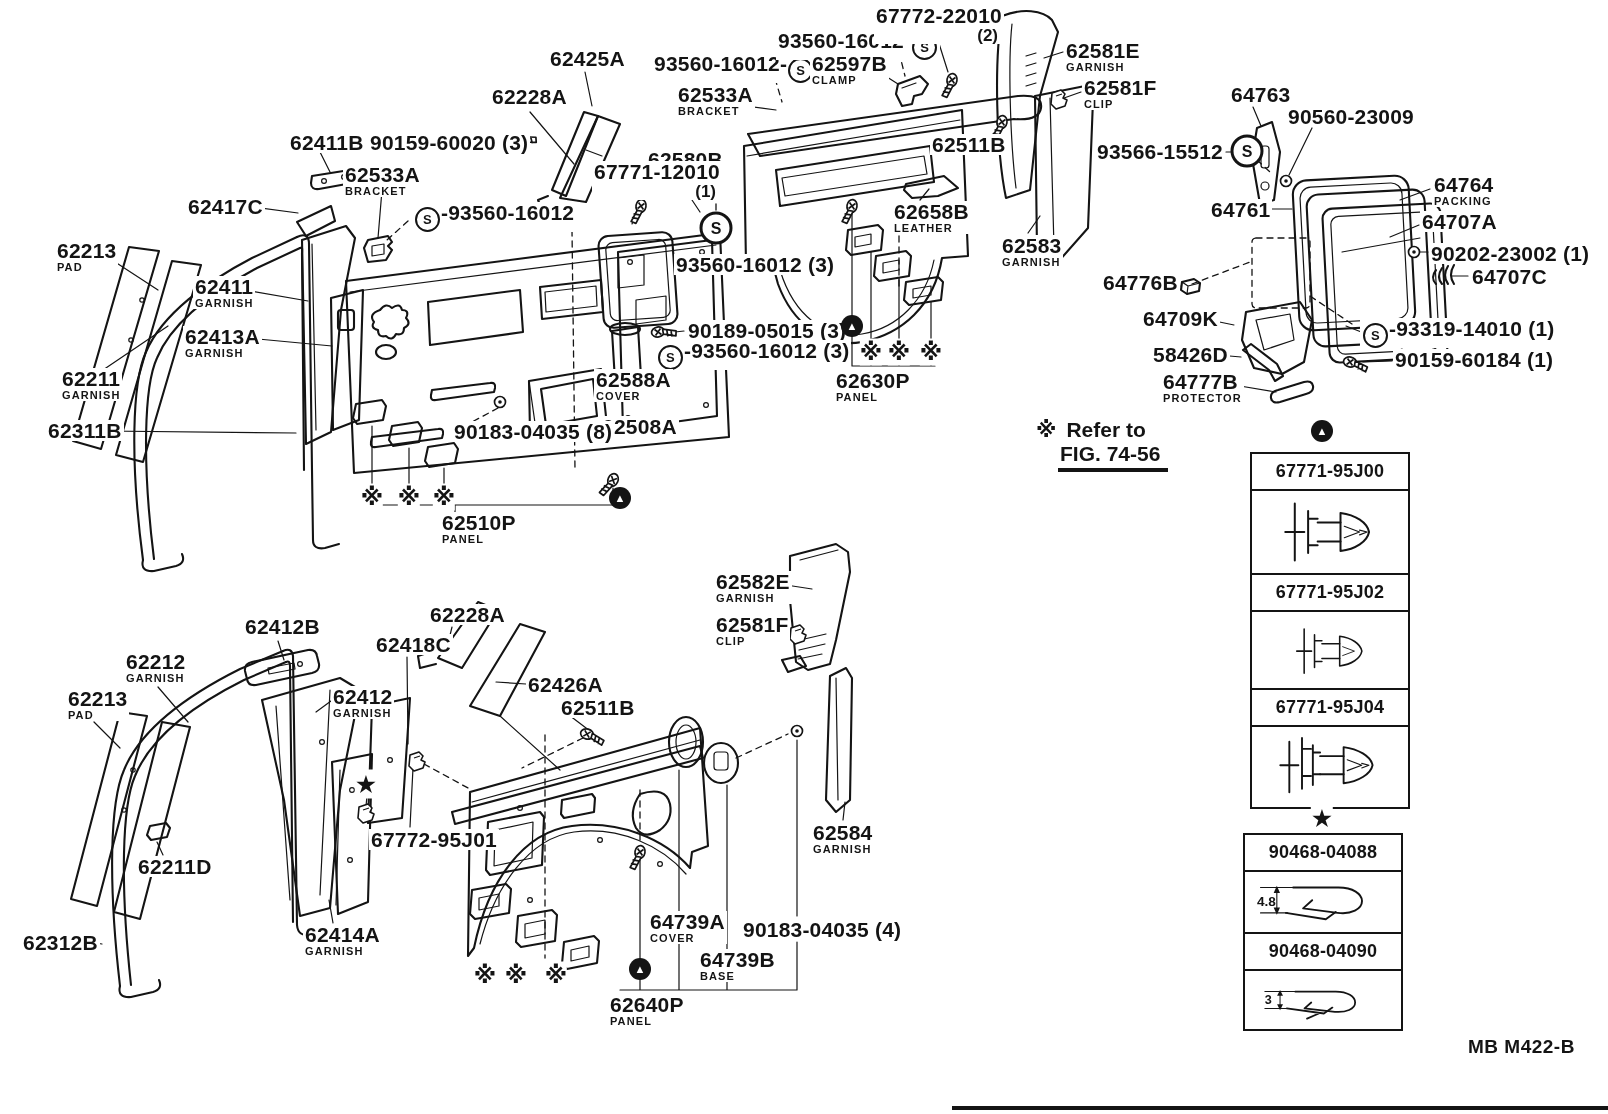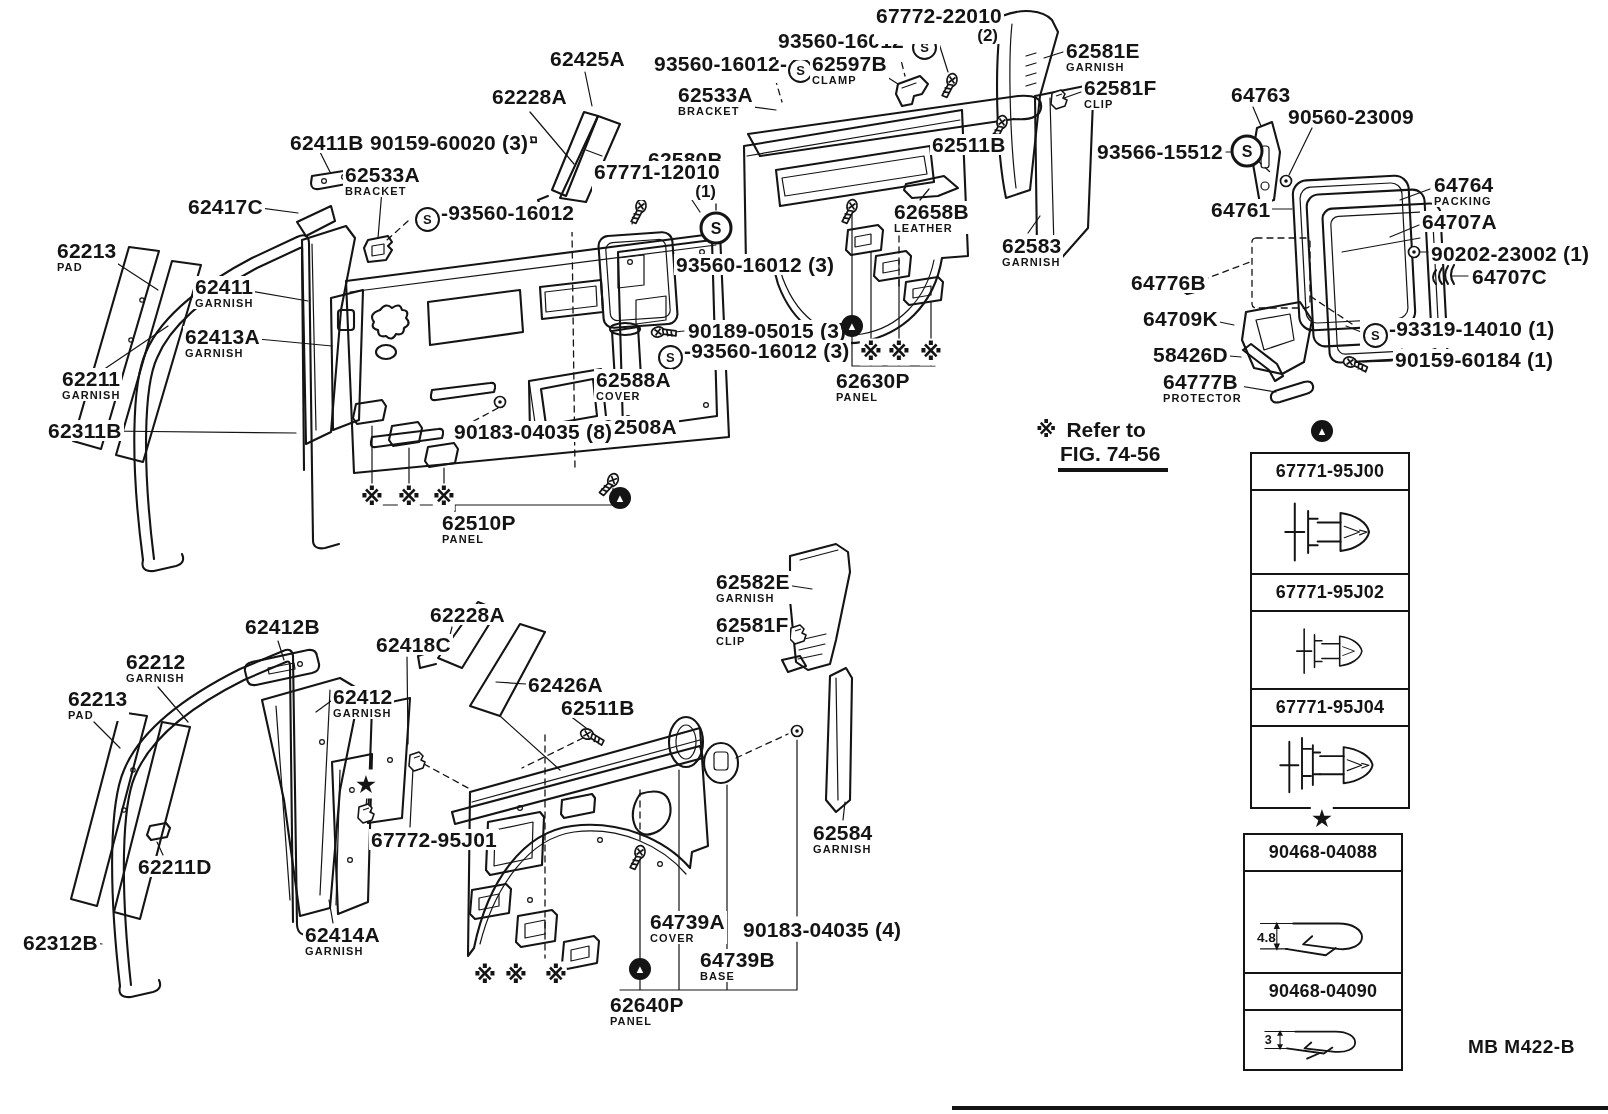--- a/index.html
+++ b/index.html
@@ -389,21 +389,21 @@
       </div>
       <div class="lbl" style="left: 1420px; top: 211px;">
         <span class="num">64707A</span>
       </div>
       <div class="lbl" style="left: 1429px; top: 243px;">
         <span class="num">90202-23002 (1)</span>
       </div>
       <div class="lbl" style="left: 1470px; top: 266px;">
         <span class="num">64707C</span>
       </div>
-      <div class="lbl" style="left: 1129px; top: 272px;">
+      <div class="lbl" style="left: 1101px; top: 272px;">
         <span class="num">64776B</span>
       </div>
       <div class="lbl" style="left: 1141px; top: 308px;">
         <span class="num">64709K</span>
       </div>
       <div class="lbl" style="left: 1360px; top: 318px;">
         <span class="num"><span class="cs-inline">S</span>-93319-14010 (1)</span>
       </div>
       <div class="lbl" style="left: 1151px; top: 344px;">
         <span class="num">58426D</span>
@@ -548,21 +548,21 @@
             <path d="M66,30 H92 M66,50 H92"></path>
         <path d="M92,20 V60 C108,58 122,50 124,40 C122,30 108,22 92,20 Z"></path>
           </g>
         <path class="t" d="M96,34 l16,6 -16,6 M112,38 l8,2 -8,3"></path>
       </svg>
     </div>
   </div>
 
   <div class="stable" style="top:833px;">
     <div class="srow pn">90468-04088</div>
-    <div class="srow pic" style="height:70px;margin-top:32px;">
+    <div class="srow pic" style="height:62px;">
       <svg width="155" height="58" viewBox="0 0 155 64">
         <path class="t" d="M8,16 h36 M8,44 h30"></path>
         <path class="t" d="M26,20 V40"></path>
         <path d="M26,14 l-3.5,8 h7 Z M26,46 l-3.5,-8 h7 Z" fill="#141414"></path>
         <path class="p" d="M44,16 h50 c16,0 26,7 26,15 c0,9 -12,15 -27,13 l-38,-5 10,-9"></path>
         <path class="p" d="M36,44 l44,7 11,-8"></path>
         <text class="dim" x="4" y="36">4.8</text>
       </svg>
     </div>
     <div class="srow pn">90468-04090</div>

